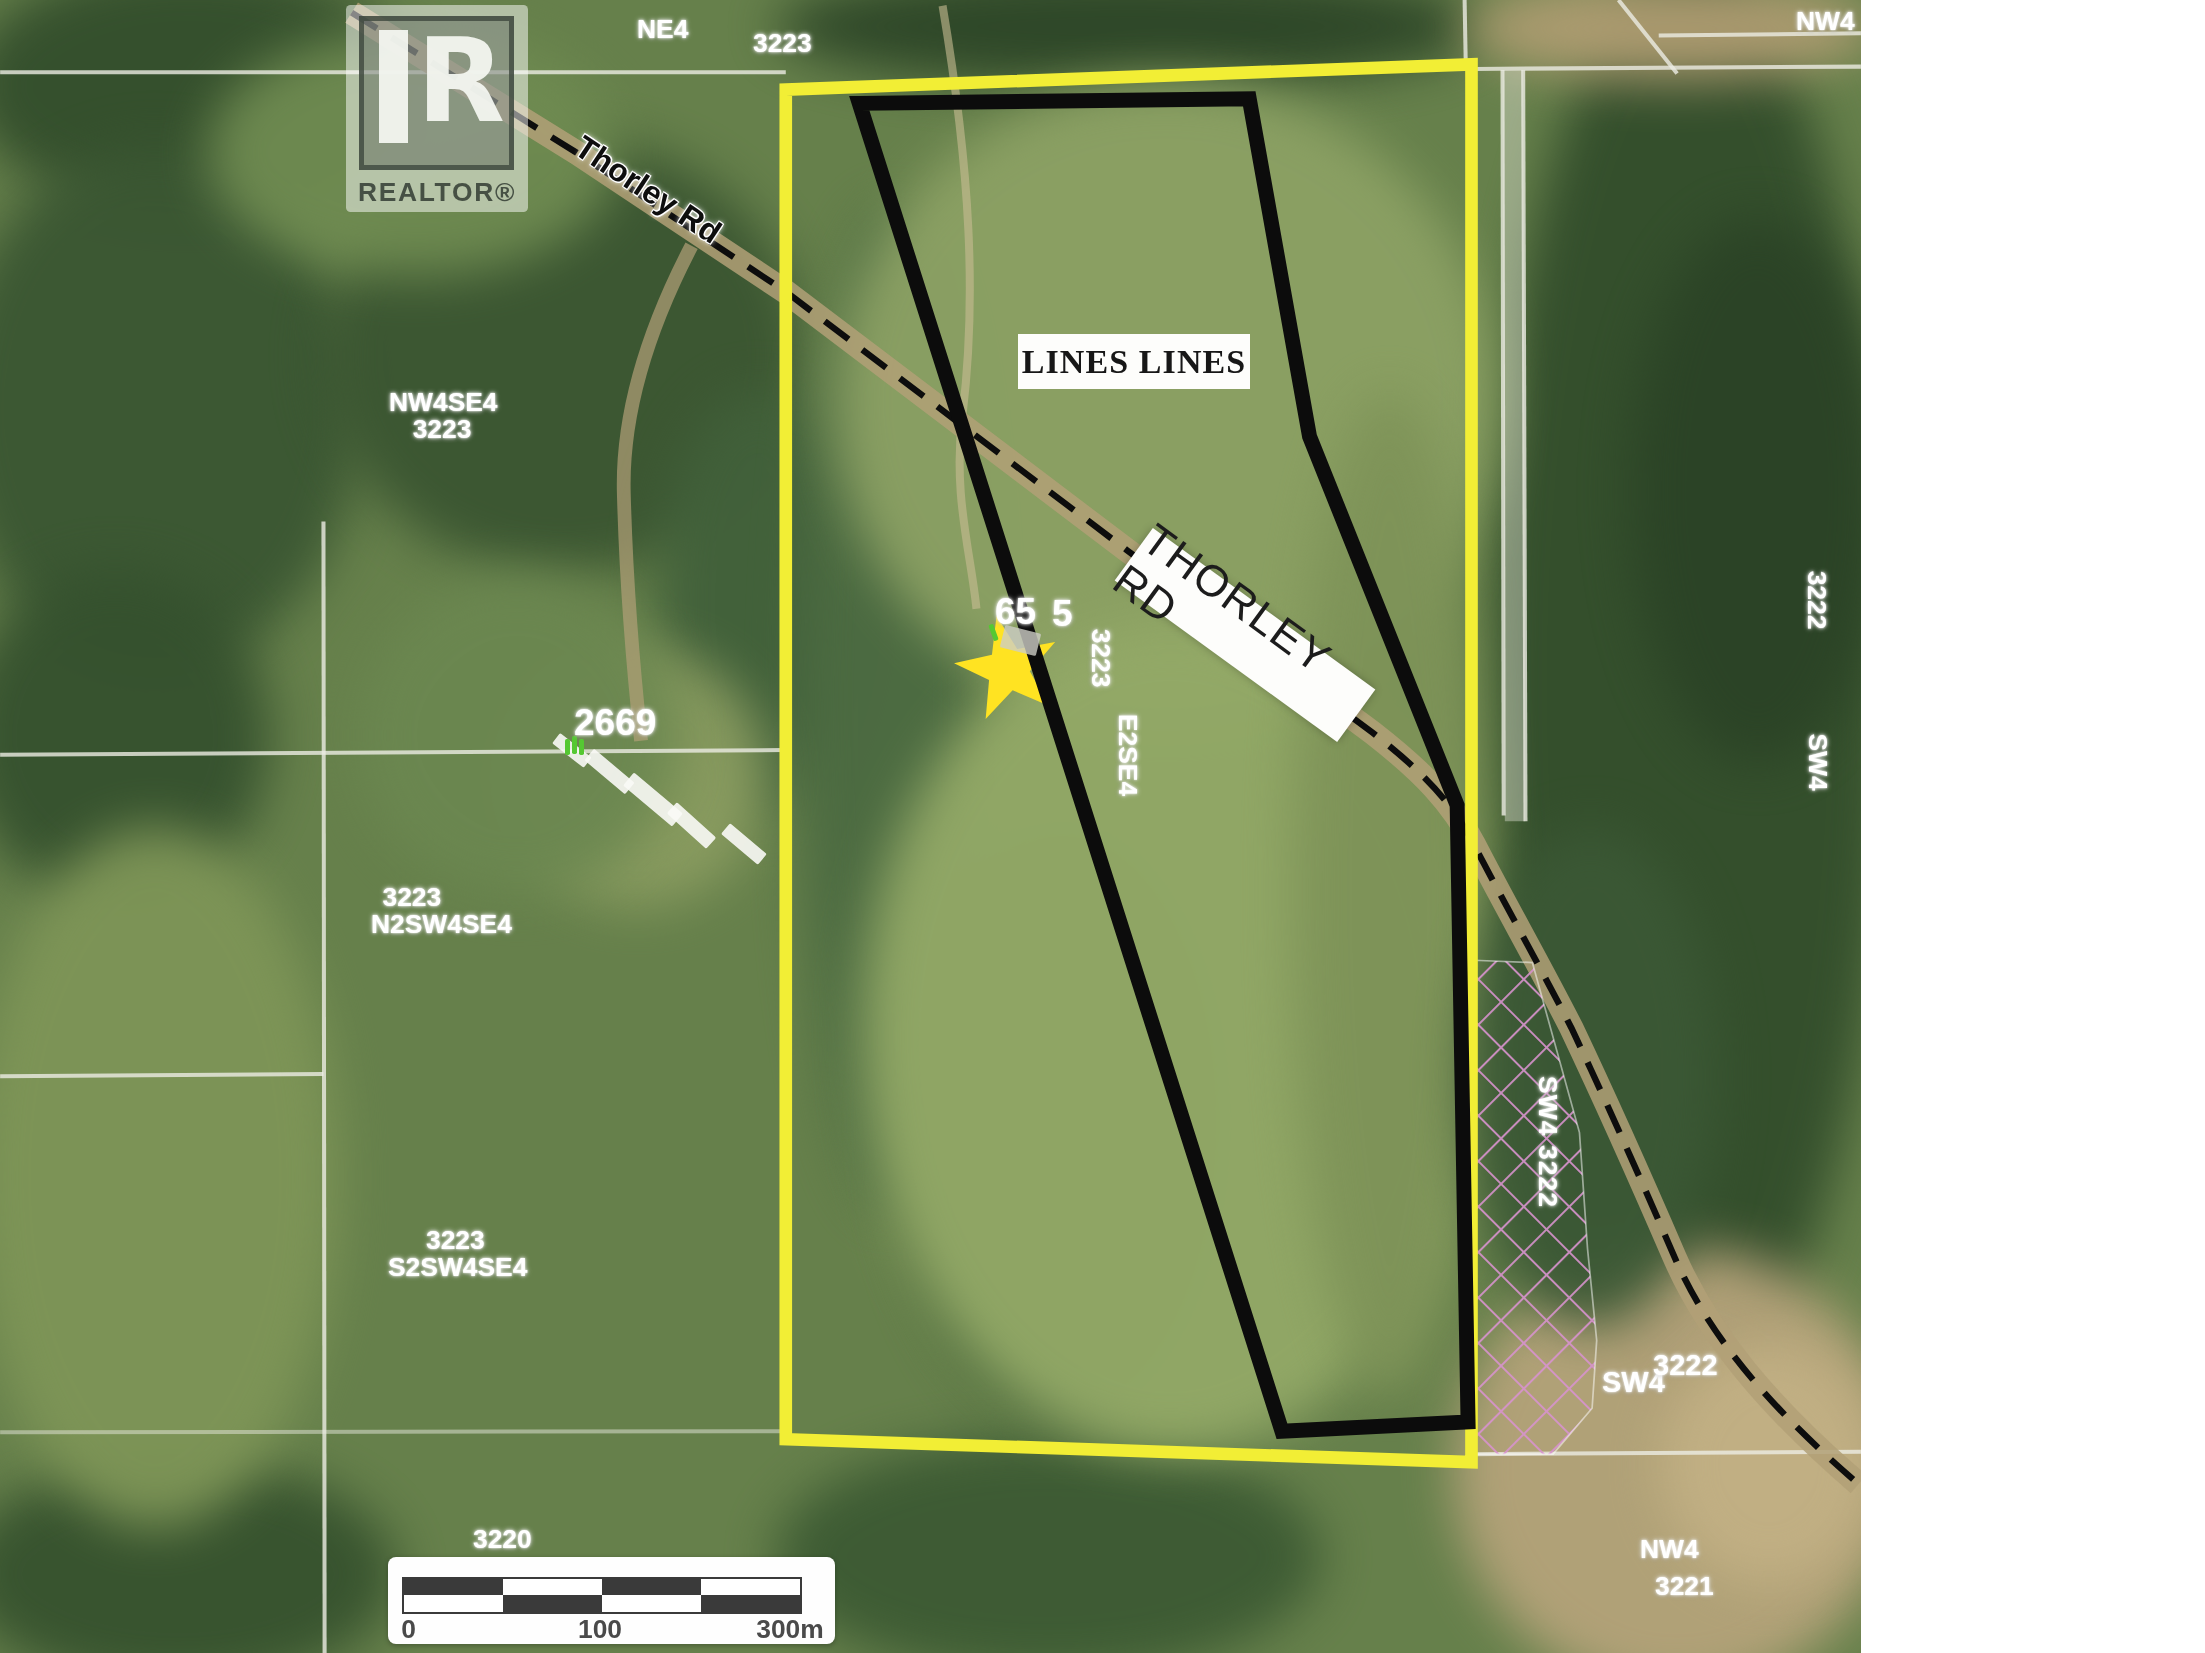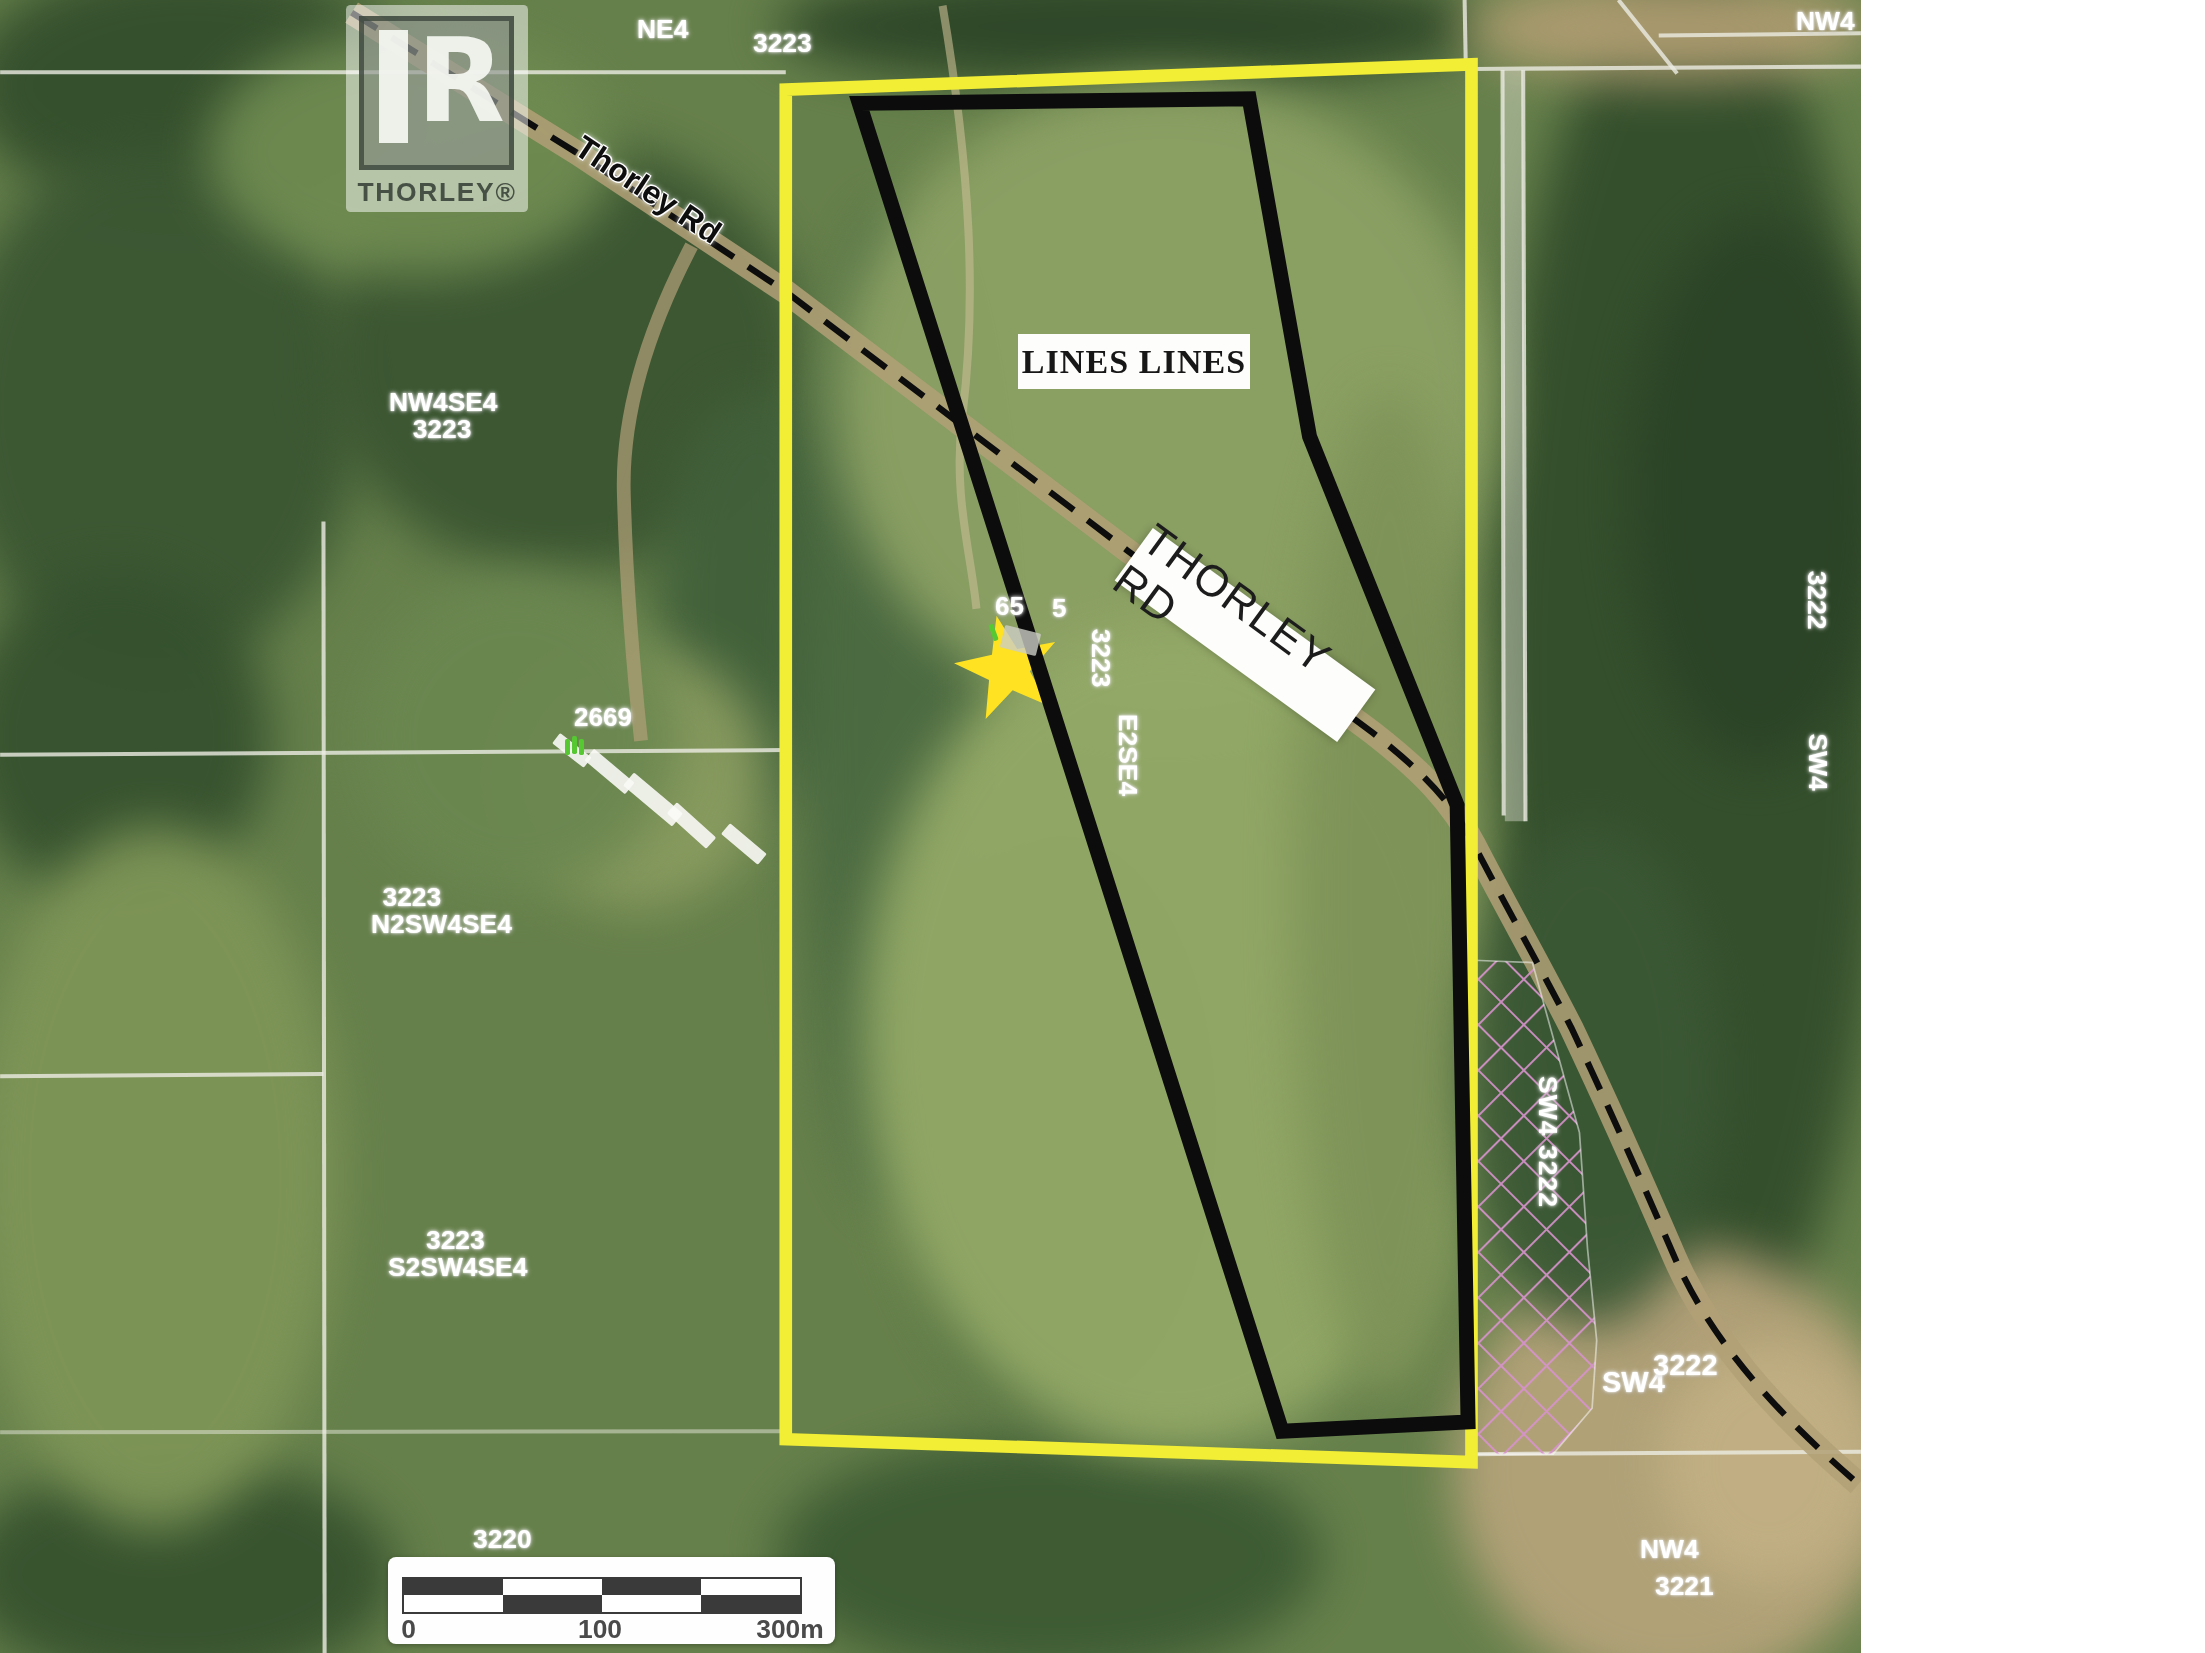--- a/index.html
+++ b/index.html
@@ -32,21 +32,21 @@
   #wm-brand{position:absolute;left:0;bottom:3.4px;width:100%;text-align:center;font-size:26.4px;font-weight:bold;
             color:rgba(58,68,58,.9);letter-spacing:1.7px;}
   #scalebar{position:absolute;left:388px;top:1557px;width:447px;height:87px;background:#fefefe;border-radius:8px;
             z-index:30;box-shadow:0 1.1px 5.7px rgba(0,0,0,.25);}
   #sb-checker{position:absolute;left:13.8px;top:19.5px;width:396px;height:33px;border:2.9px solid #3a3a3a;
             display:grid;grid-template-columns:repeat(4,1fr);grid-template-rows:1fr 1fr;}
   #sb-checker div{border:0;}
   .sbd{background:#3a3a3a;} .sbw{background:#ffffff;}
   .sbtick{position:absolute;top:57px;font-size:26.4px;font-weight:bold;color:#4a4a4a;transform:translateX(-50%);}
   #right-margin{position:absolute;left:1861px;top:0;width:345px;height:1654px;background:#ffffff;z-index:40;}
-  .addr{font-size:26px;}
+  .addr{font-size:37px;}
 </style>
 </head>
 <body>
 
 <div id="stage">
   <div id="map">
 
     <div class="blob" style="left:-34px;top:-40px;width:448px;height:253px;background:#334e2c"></div>
     <div class="blob" style="left:-52px;top:144px;width:413px;height:528px;background:#3a5632"></div>
     <div class="blob" style="left:-40px;top:569px;width:310px;height:333px;background:#35512e"></div>
@@ -165,21 +165,21 @@
 
     <div id="power-lines-box">LINES LINES</div>
     <div id="thorley-sign">THORLEY RD</div>
     <div id="thorley-small">Thorley Rd</div>
 
     <div id="watermark">
       <div id="wm-box">
         <div id="wm-bar"></div>
         <div id="wm-r">R</div>
       </div>
-      <div id="wm-brand">THORLEY®</div>
+      <div id="wm-brand">REALTOR®</div>
     </div>
 
     <div id="scalebar">
       <div id="sb-checker">
         <div class="sbd"></div>
         <div class="sbw"></div>
         <div class="sbd"></div>
         <div class="sbw"></div>
         <div class="sbw"></div>
         <div class="sbd"></div>

